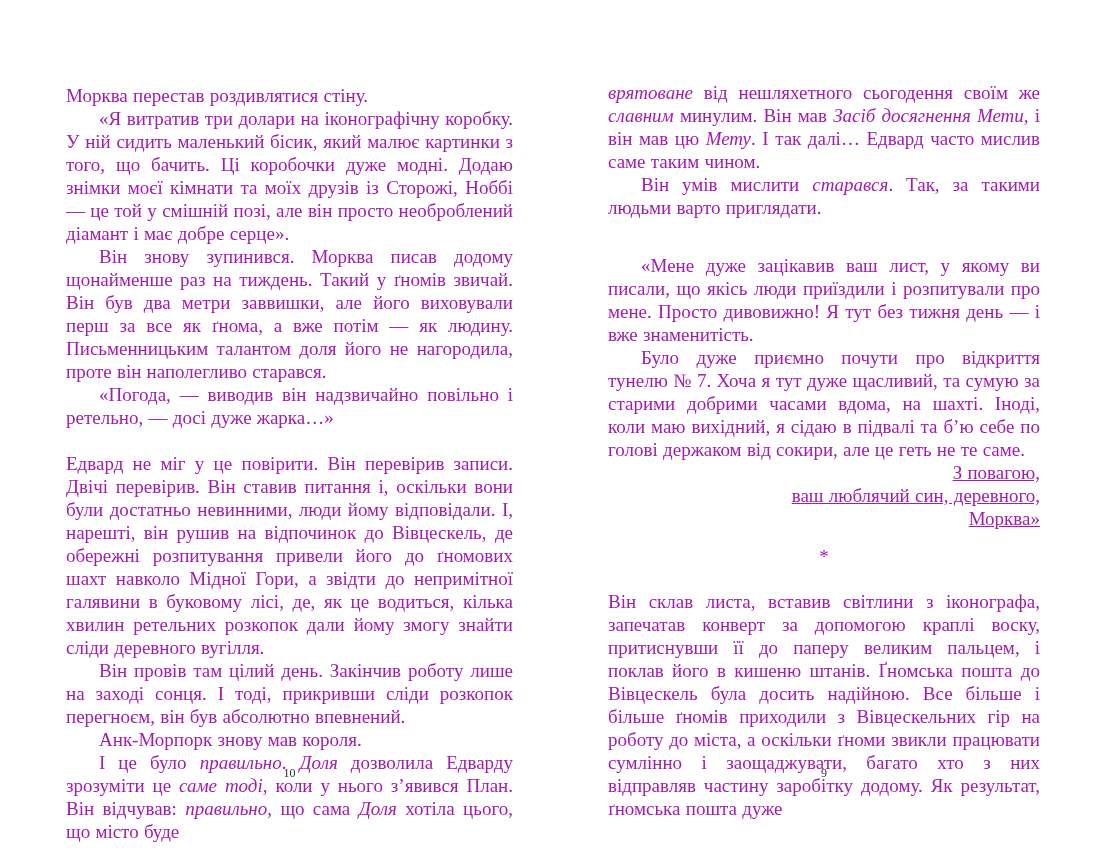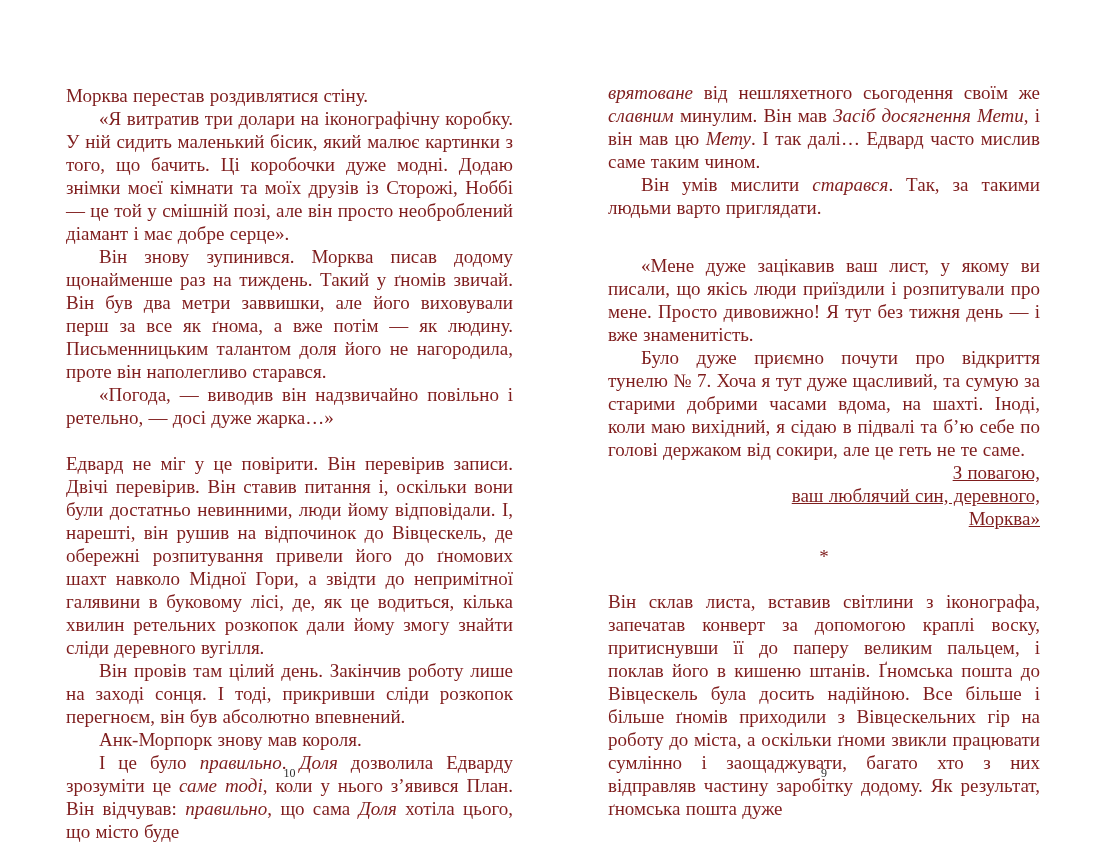--- a/index.html
+++ b/index.html
@@ -18,21 +18,21 @@
     position: absolute;
     top: 84px;
   }
   .page-left  { left: 66px;  width: 447px; }
   .page-right { left: 608px; width: 432px; top: 81px; }
 
   .page p {
     margin: 0;
     font-size: 19px;
     line-height: 23px;
-    color: #7f1d1d;
+    color: #a21caf;
     text-align: justify;
     hyphens: auto;
     -webkit-hyphens: auto;
     word-spacing: 0.5px;
   }
   .page p.indent  { text-indent: 33px; }
   .page p.right   { text-align: right; text-decoration: underline; }
   .page p.divider {
     text-align: center;
     text-indent: 0;

